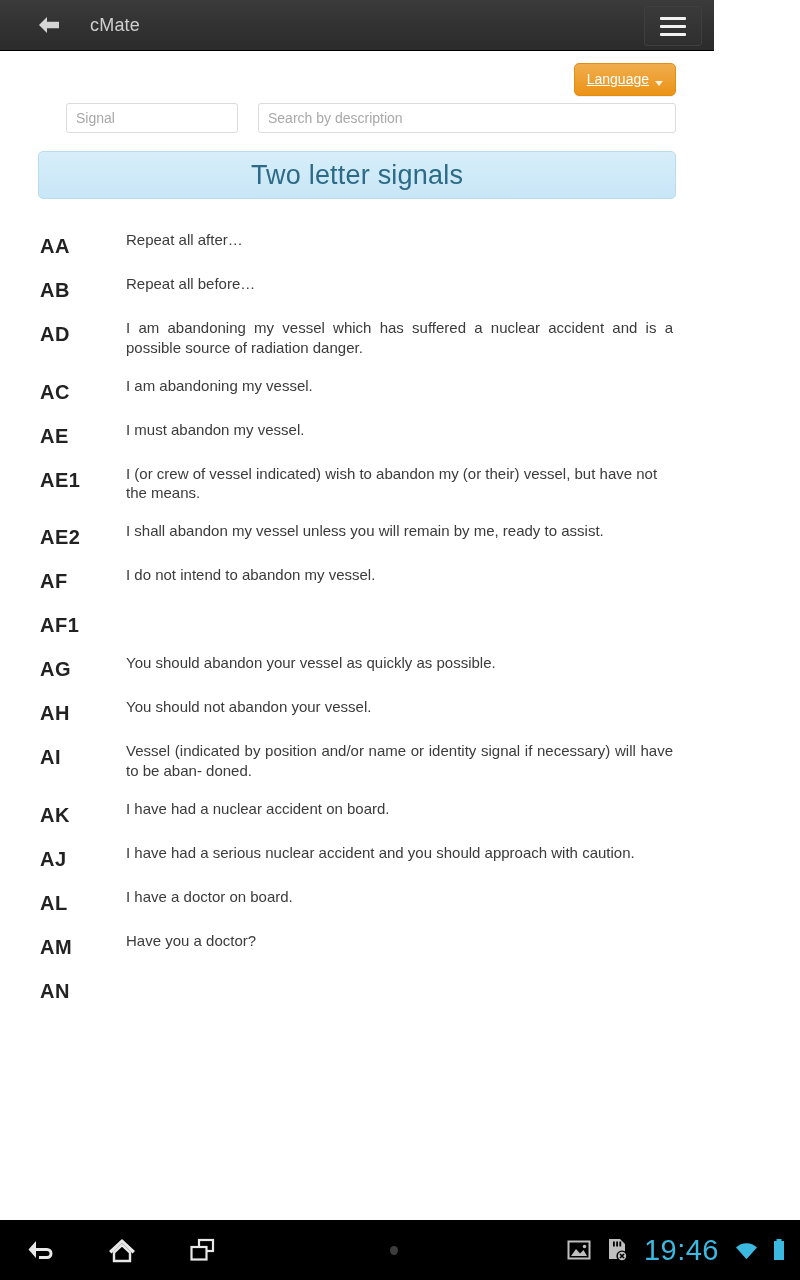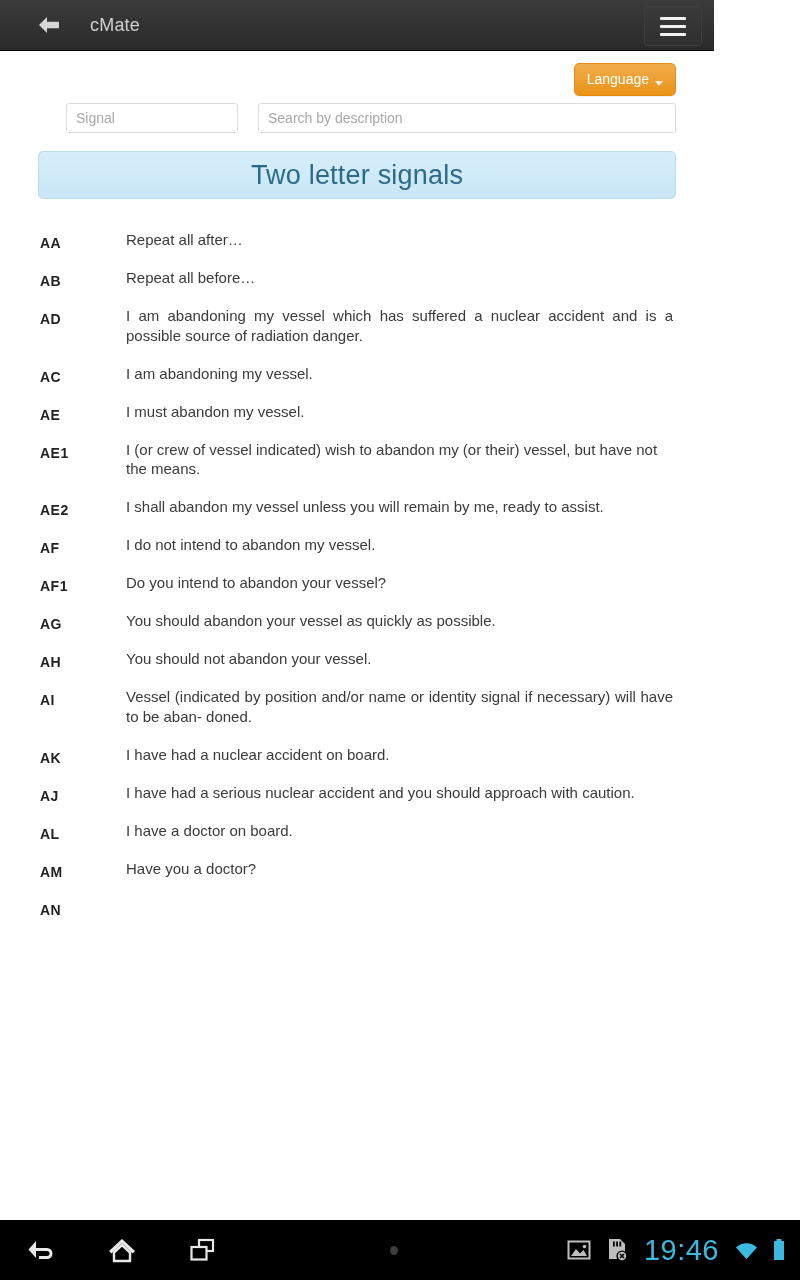--- a/index.html
+++ b/index.html
@@ -58,20 +58,21 @@
     position: absolute; right: 38px; top: 12px;
     background: linear-gradient(to bottom, #f0ad4e 0%, #eb9316 100%);
     border: 1px solid #e38d13;
     border-radius: 5px;
     color: #ffffff;
     font-size: 14px;
     padding: 8px 12px 9px 12px;
     display: flex; align-items: flex-end; gap: 6px;
     box-shadow: 0 1px 0 rgba(0,0,0,.06);
     line-height: 1;
+    text-decoration: underline;
   }
   .caret {
     display:inline-block;
     width: 0; height: 0;
     border-left: 4px solid transparent;
     border-right: 4px solid transparent;
     border-top: 5px solid #ffffff;
     margin-top: 2px;
     opacity: .85;
   }
@@ -116,21 +117,21 @@
   
   .list { margin-top: 22px; }
   .row {
     display: flex;
     align-items: flex-start;
     padding: 9px 38px 9px 0;
   }
   .code {
     flex: 0 0 126px;
     padding-left: 40px;
-    font-size: 14px;
+    font-size: 20px;
     font-weight: bold;
     color: #222;
     letter-spacing: .5px;
     line-height: 1;
     padding-top: 6px;
   }
   .desc {
     flex: 1 1 auto;
     font-size: 15px;
     color: #3b3b3b;
@@ -224,21 +225,20 @@
         <div class="row">
           <div class="code">AE2</div>
           <div class="desc single">I shall abandon my vessel unless you will remain by me, ready to assist.</div>
         </div>
         <div class="row">
           <div class="code">AF</div>
           <div class="desc single">I do not intend to abandon my vessel.</div>
         </div>
         <div class="row">
           <div class="code">AF1</div>
-          <div class="desc single">Do you intend to abandon your vessel?</div>
         </div>
         <div class="row">
           <div class="code">AG</div>
           <div class="desc single">You should abandon your vessel as quickly as possible.</div>
         </div>
         <div class="row">
           <div class="code">AH</div>
           <div class="desc single">You should not abandon your vessel.</div>
         </div>
         <div class="row">

